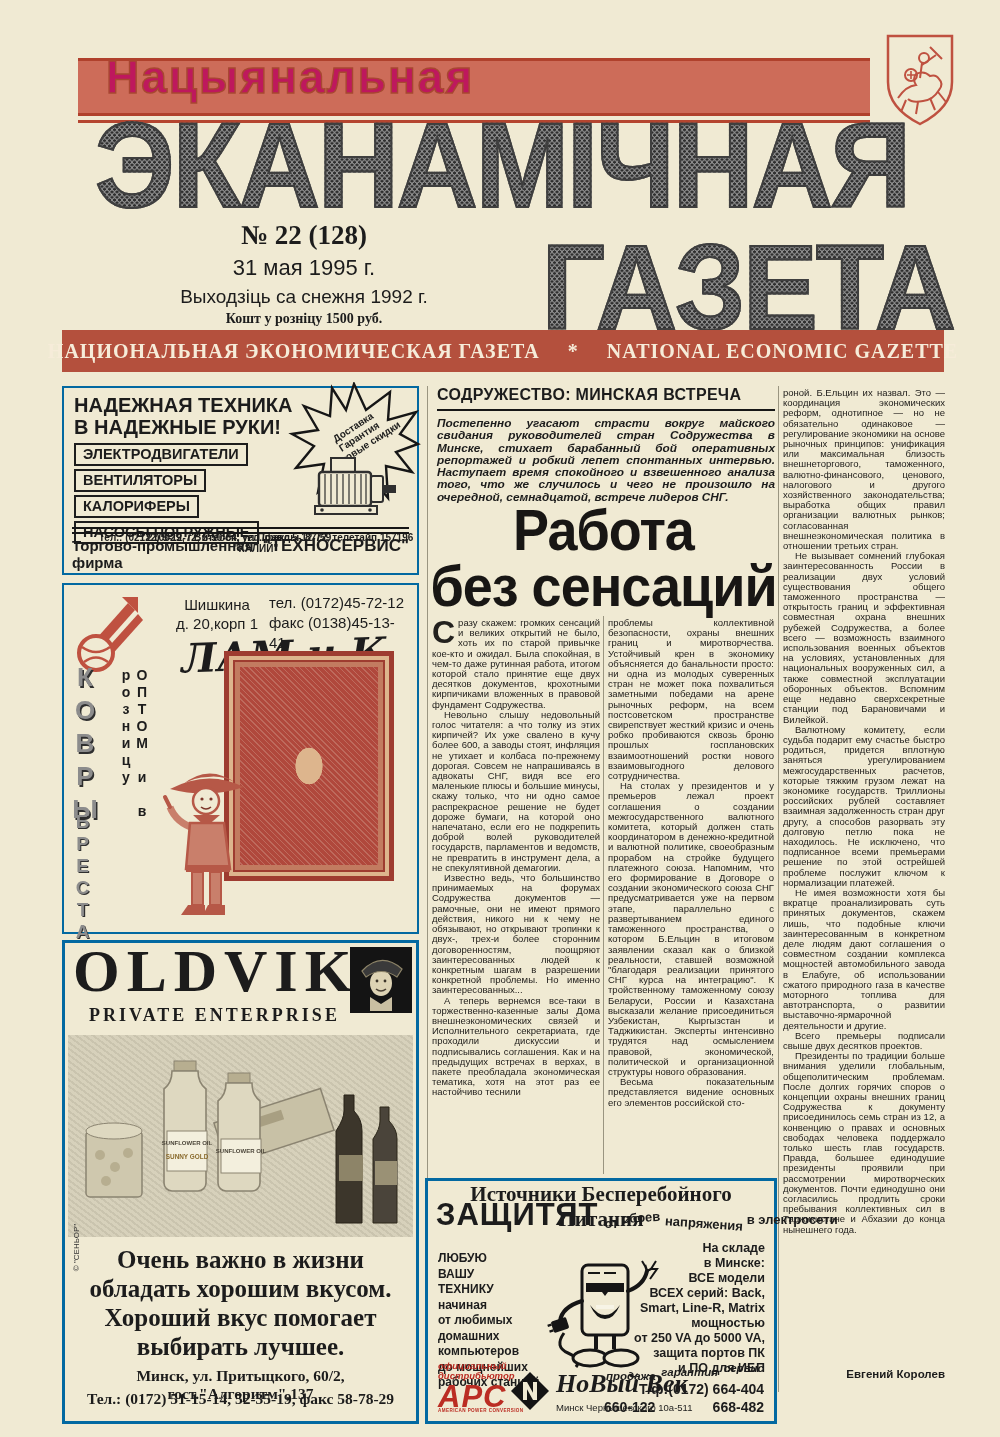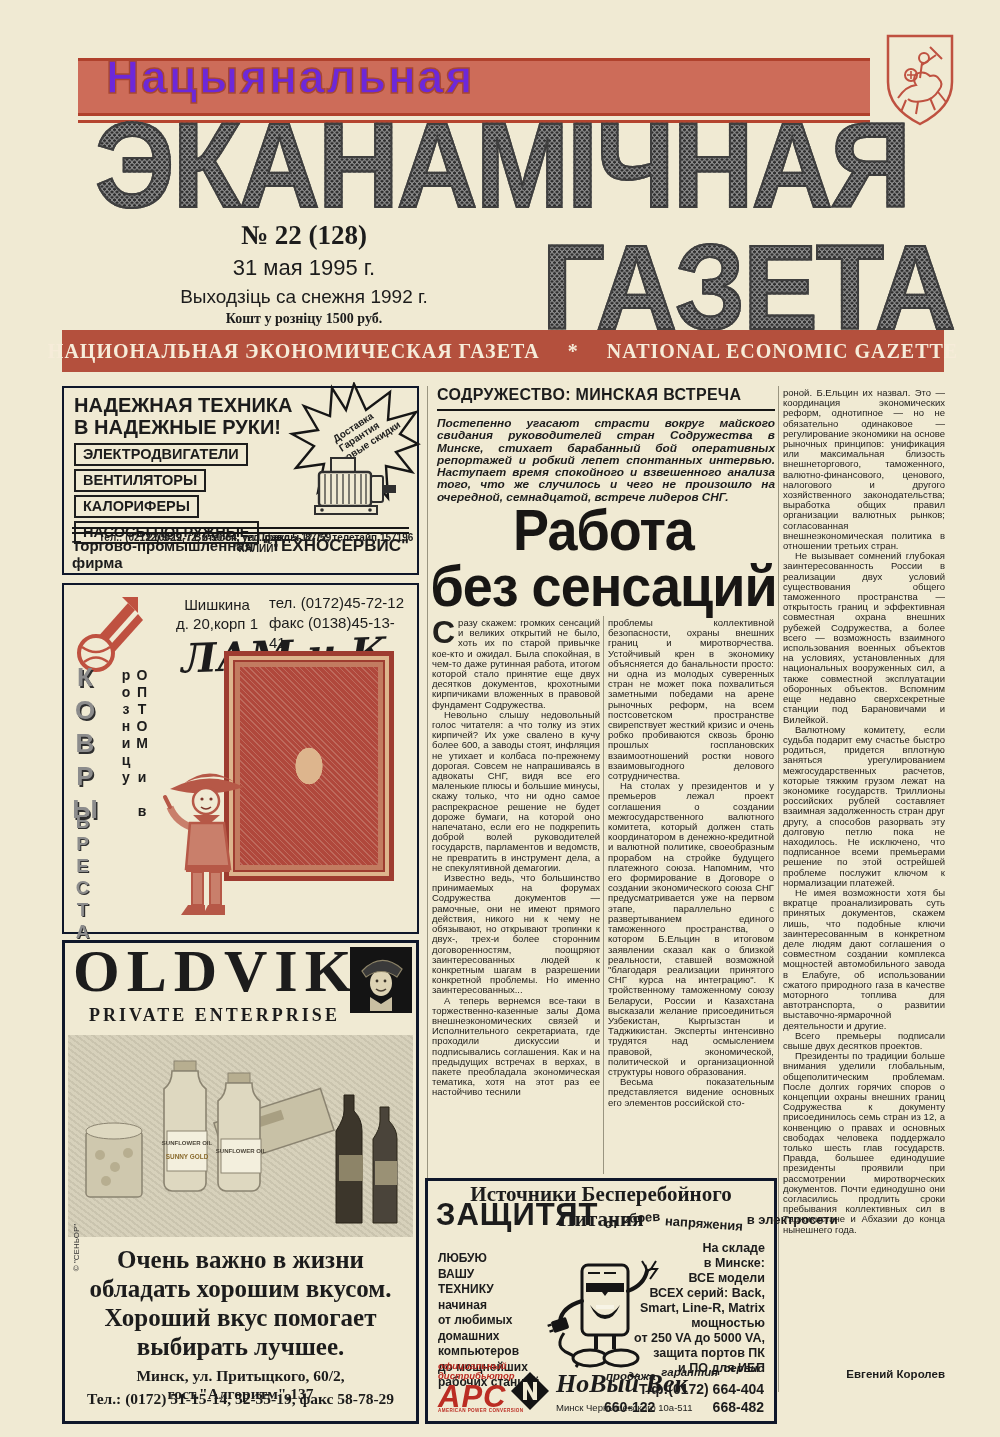--- a/index.html
+++ b/index.html
@@ -4,21 +4,21 @@
 <style>
   html,body{margin:0;padding:0;background:#d8d2bd;}
   .page{position:relative;width:1000px;height:1437px;margin:0 auto;background:#f0ead3;
         font-family:"Liberation Sans",sans-serif;color:#1c1c1c;overflow:hidden;}
   .abs{position:absolute;}
 
   
   .pre-band{left:78px;top:58px;width:792px;height:52px;background:#cd6c59;
             border-top:3px solid #b0412c;border-bottom:3px solid #b0412c;}
   .pre-word{left:106px;top:50px;font-size:46px;font-weight:700;letter-spacing:2px;
-            color:#6d28d9;-webkit-text-stroke:1.4px #a84731;}
+            color:#be185d;-webkit-text-stroke:1.4px #a84731;}
   .red-rule{left:78px;top:120px;width:792px;height:3px;background:#b5452f;}
   .masthead-title{font-weight:700;letter-spacing:-2px;line-height:1;
      background-color:#8f8f8f;
      background-image:radial-gradient(#2e2e2e 1.1px,rgba(0,0,0,0) 1.6px),
                       radial-gradient(#2e2e2e 1.1px,rgba(0,0,0,0) 1.6px);
      background-size:5px 5px;background-position:0 0,2.5px 2.5px;
      -webkit-background-clip:text;background-clip:text;color:transparent;
      -webkit-text-stroke:2px #3f3f3f;transform:scaleY(1.08);}
   .title1{left:52px;top:110px;width:900px;font-size:112px;text-align:center;}
   .title2{left:462px;top:232px;width:492px;font-size:112px;text-align:right;}
@@ -28,21 +28,21 @@
   .issue .since{font-size:19px;margin-top:5px;}
   .issue .price{font-family:"Liberation Serif",serif;font-weight:700;font-size:14px;margin-top:3px;}
   .banner{left:62px;top:330px;width:882px;height:42px;background:#b4503d;
           display:flex;align-items:center;justify-content:center;
           font-family:"Liberation Serif",serif;font-weight:700;font-size:20px;
           color:#f6ecd9;letter-spacing:1px;}
   .banner span{white-space:nowrap;}
   .banner .star{margin:0 28px;}
 
   
-  .adbox{border:2px solid #0f172a;background:#f0ead3;box-sizing:border-box;}
+  .adbox{border:2px solid #0369a1;background:#f0ead3;box-sizing:border-box;}
 
   
   .ts{left:62px;top:386px;width:357px;height:189px;padding:6px 10px;}
   .ts-title{font-size:20px;font-weight:700;line-height:1.1;width:250px;}
   .ts-products{margin-top:5px;}
   .ts-prod{display:table;border:2px solid #1d1d1d;font-size:14.5px;font-weight:600;
            padding:0 7px;margin:3px 0;line-height:19px;}
   .ts-burst{right:-4px;top:-6px;width:134px;height:120px;}
   .ts-burst-text{left:24px;top:38px;width:96px;transform:rotate(-33deg);
                  font-size:10px;font-weight:700;line-height:11px;text-align:center;}

